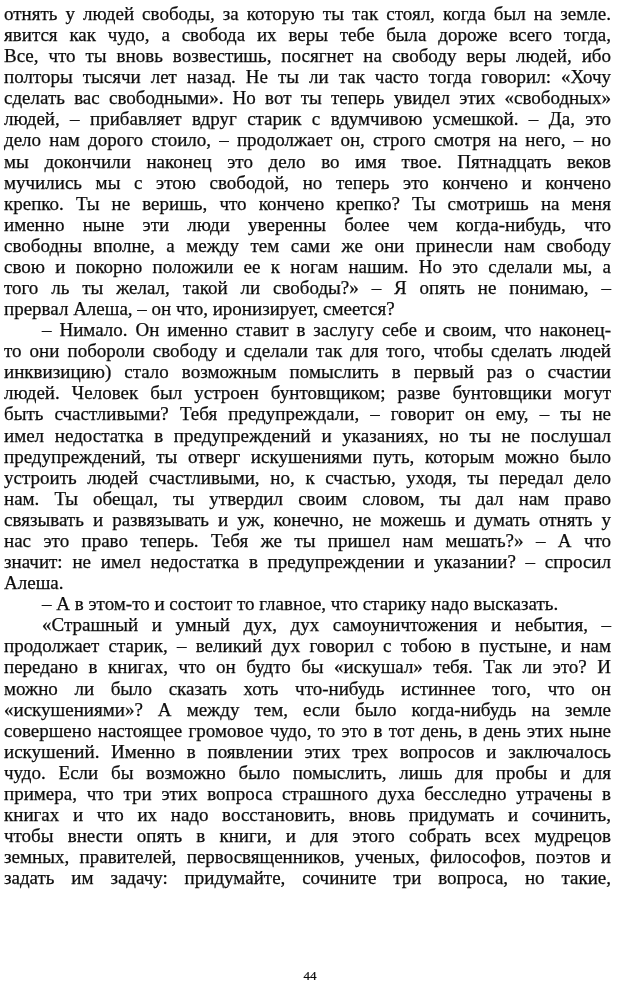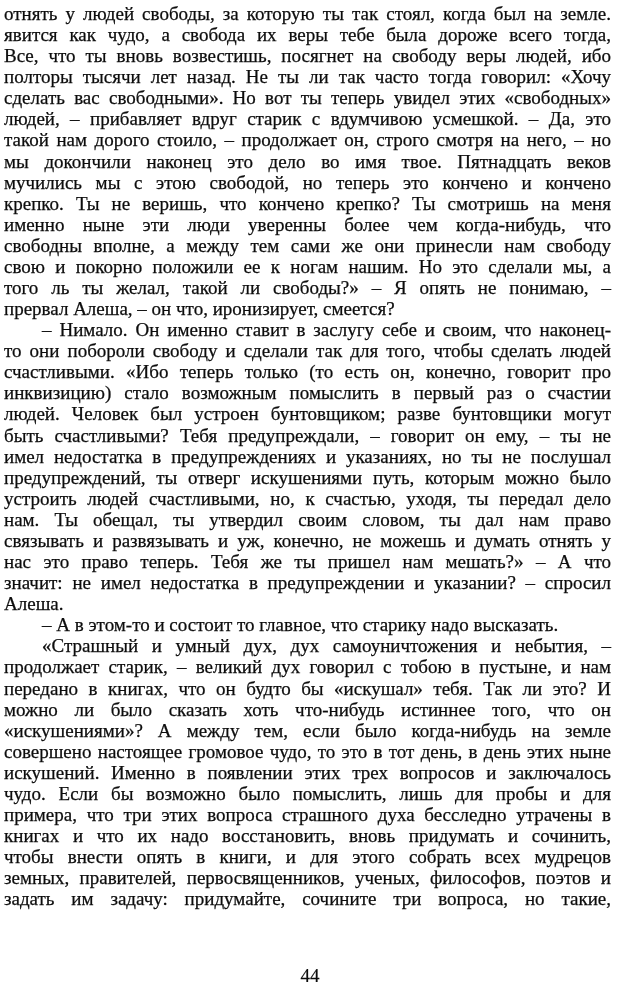--- a/index.html
+++ b/index.html
@@ -36,52 +36,51 @@
   }
   .line.indent {
     text-indent: 38px;
   }
   .page-number {
     position: absolute;
     bottom: 7px;
     left: 0;
     right: 0;
     text-align: center;
-    font-size: 19px;
+    font-size: 13px;
     line-height: 18px;
     -webkit-text-stroke: 0.2px currentColor;
   }
 </style>
 </head>
 <body>
 
 <div class="page">
   <div class="text-block">
       <div class="line j">отнять у людей свободы, за которую ты так стоял, когда был на земле.</div>
       <div class="line j">явится как чудо, а свобода их веры тебе была дороже всего тогда,</div>
       <div class="line j">Все, что ты вновь возвестишь, посягнет на свободу веры людей, ибо</div>
       <div class="line j">полторы тысячи лет назад. Не ты ли так часто тогда говорил: «Хочу</div>
       <div class="line j">сделать вас свободными». Но вот ты теперь увидел этих «свободных»</div>
       <div class="line j">людей, – прибавляет вдруг старик с вдумчивою усмешкой. – Да, это</div>
-      <div class="line j">такой нам дорого стоило, – продолжает он, строго смотря на него, – но</div>
+      <div class="line j">дело нам дорого стоило, – продолжает он, строго смотря на него, – но</div>
       <div class="line j">мы докончили наконец это дело во имя твое. Пятнадцать веков</div>
       <div class="line j">мучились мы с этою свободой, но теперь это кончено и кончено</div>
       <div class="line j">крепко. Ты не веришь, что кончено крепко? Ты смотришь на меня</div>
       <div class="line j">именно ныне эти люди уверенны более чем когда-нибудь, что</div>
       <div class="line j">свободны вполне, а между тем сами же они принесли нам свободу</div>
       <div class="line j">свою и покорно положили ее к ногам нашим. Но это сделали мы, а</div>
       <div class="line j">того ль ты желал, такой ли свободы?» – Я опять не понимаю, –</div>
       <div class="line">прервал Алеша, – он что, иронизирует, смеется?</div>
       <div class="line j indent">– Нимало. Он именно ставит в заслугу себе и своим, что наконец-</div>
       <div class="line j">то они побороли свободу и сделали так для того, чтобы сделать людей</div>
-      <div class="line j">счастливыми. «Ибо теперь только (то есть он, конечно, говорит про</div>
       <div class="line j">инквизицию) стало возможным помыслить в первый раз о счастии</div>
       <div class="line j">людей. Человек был устроен бунтовщиком; разве бунтовщики могут</div>
       <div class="line j">быть счастливыми? Тебя предупреждали, – говорит он ему, – ты не</div>
-      <div class="line j">имел недостатка в предупреждениях и указаниях, но ты не послушал</div>
+      <div class="line j">имел недостатка в предупреждений и указаниях, но ты не послушал</div>
       <div class="line j">предупреждений, ты отверг искушениями путь, которым можно было</div>
       <div class="line j">устроить людей счастливыми, но, к счастью, уходя, ты передал дело</div>
       <div class="line j">нам. Ты обещал, ты утвердил своим словом, ты дал нам право</div>
       <div class="line j">связывать и развязывать и уж, конечно, не можешь и думать отнять у</div>
       <div class="line j">нас это право теперь. Тебя же ты пришел нам мешать?» – А что</div>
       <div class="line j">значит: не имел недостатка в предупреждении и указании? – спросил</div>
       <div class="line">Алеша.</div>
       <div class="line indent">– А в этом-то и состоит то главное, что старику надо высказать.</div>
       <div class="line j indent">«Страшный и умный дух, дух самоуничтожения и небытия, –</div>
       <div class="line j">продолжает старик, – великий дух говорил с тобою в пустыне, и нам</div>

